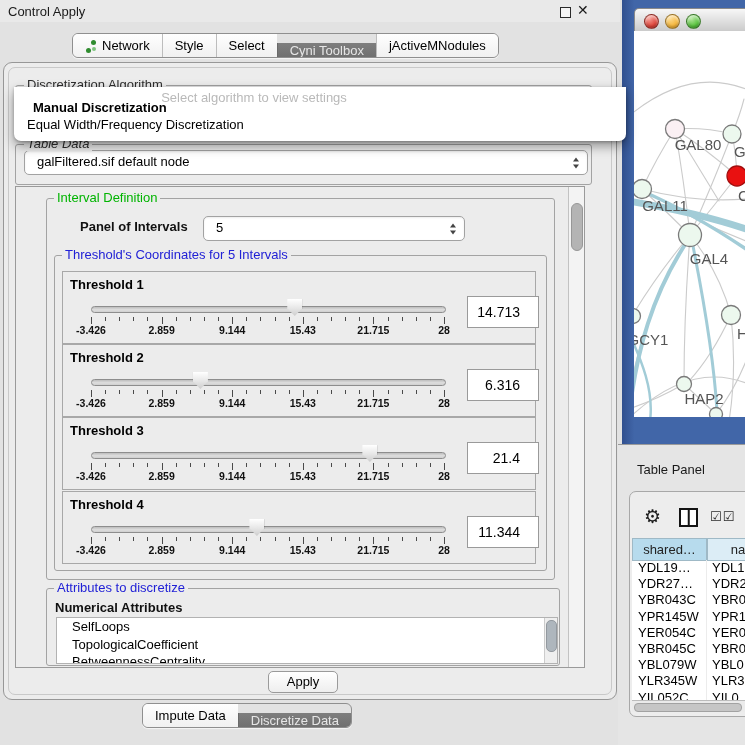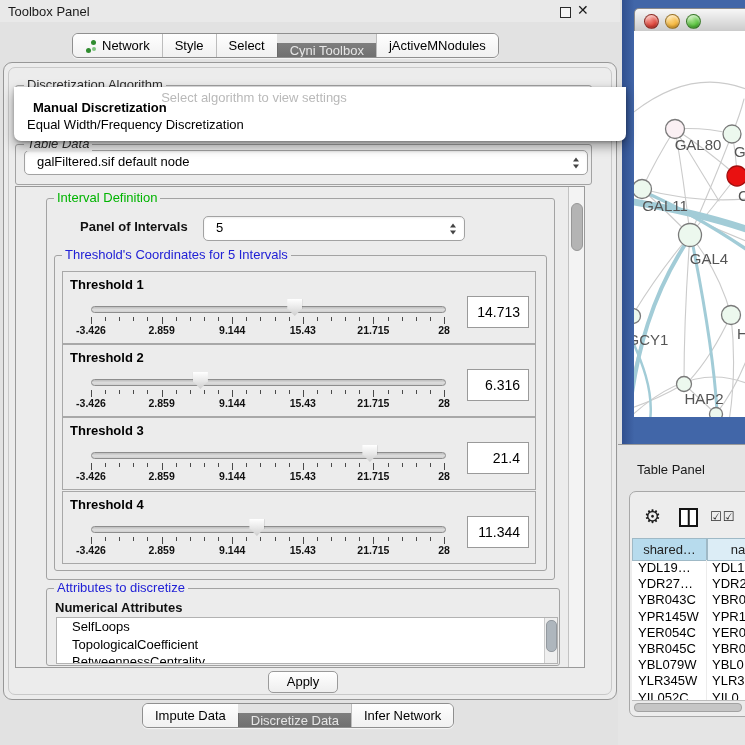--- a/index.html
+++ b/index.html
@@ -49,21 +49,21 @@
   .tbox .tlabel{position:absolute;left:7px;top:5px;font-weight:bold;font-size:13px;color:#000;}
   .track{position:absolute;left:28px;top:34px;width:353px;height:5px;border:1px solid #8d8d8d;border-radius:4px;
          background:linear-gradient(#bdbdbd,#dedede 55%,#cfcfcf);}
   .thumb-sl{position:absolute;width:15px;height:17px;top:27px;
         background:linear-gradient(180deg,#fff,#e6e6e6 55%,#cdcdcd);
         clip-path:polygon(0 0,100% 0,100% 55%,50% 100%,0 55%);
         filter:drop-shadow(0 0 1px rgba(0,0,0,.65));}
   .tick{position:absolute;width:1px;background:#4a4a4a;}
   .ticklab{position:absolute;transform:translateX(-50%);font-size:10.5px;font-weight:bold;color:#111;top:52px;}
   .vbox{position:absolute;left:404px;top:24px;width:52px;height:30px;background:#fff;border:1px solid #9a9a9a;
-        font-size:14px;line-height:30px;text-align:right;padding-right:8px;color:#000;}
+        font-size:14px;line-height:30px;text-align:right;padding-right:18px;color:#000;}
   
   .attr-list{left:56px;top:617px;width:500px;height:45px;background:#fff;border:1px solid #b2b2b2;overflow:hidden;}
   .attr-item{padding-left:15px;line-height:17.5px;font-size:13px;color:#000;white-space:nowrap;}
   .attr-vsb{position:absolute;right:0;top:0;width:12px;height:100%;background:#efefef;border-left:1px solid #ccc;}
   .attr-vsb .thumb{position:absolute;left:1px;top:2px;width:9px;height:30px;border-radius:5px;background:#aeb6bd;border:1px solid #93999f;}
   
   .btn{background:linear-gradient(#ffffff,#eeeeee);border:1px solid #9a9a9a;border-radius:5px;
        text-align:center;font-size:13px;color:#000;}
   
   .net-frame{left:622px;top:0;width:123px;height:444px;background:linear-gradient(90deg,#31508f,#4166a8 10%,#4166a8);}
@@ -93,21 +93,21 @@
   
   .neticon{position:relative;width:12px;height:14px;}
   .neticon i{position:absolute;border-radius:50%;}
 </style>
 </head>
 <body>
 
 <div id="root">
 
   <div class="abs cp-header"></div>
-  <div class="abs cp-title">Toolbox Panel</div>
+  <div class="abs cp-title">Control Apply</div>
   <div class="abs float-ic"></div>
   <div class="abs close-ic">✕</div>
 
   <div class="abs" style="left:72px;top:33px;">
     <div class="seg-group" id="top-tabs">
         <div class="seg">
           <span class="neticon">
             <i style="left: 1px; top: 9px; width: 5px; height: 5px; background: rgb(46, 139, 46);"></i>
             <i style="left: 6px; top: 1px; width: 5px; height: 5px; background: rgb(46, 139, 46);"></i>
             <i style="left: 7px; top: 8px; width: 4px; height: 4px; background: rgb(124, 196, 124);"></i>
@@ -348,23 +348,20 @@
 
   <div class="abs btn" style="left:268px;top:671px;width:68px;height:20px;line-height:20px;">Apply</div>
 
   <div class="abs" style="left:142px;top:703px;">
     <div class="seg-group" id="bottom-tabs">
         <div class="seg">
           <span>Impute Data</span>
         </div>
         <div class="seg sel">
           <span>Discretize Data</span>
-        </div>
-        <div class="seg">
-          <span>Infer Network</span>
         </div>
       </div>
   </div>
 
   <div class="abs net-frame"></div>
   <div class="abs net-titlebar">
     <div class="light" style="left:9px;background:radial-gradient(circle at 35% 30%,#f49a92,#dd4439 60%,#b42e27);"></div>
     <div class="light" style="left:30px;background:radial-gradient(circle at 35% 30%,#fcd98c,#f5b63b 60%,#cf8f1c);"></div>
     <div class="light" style="left:51px;background:radial-gradient(circle at 35% 30%,#b1e59a,#57c23d 60%,#3a9427);"></div>
   </div>

